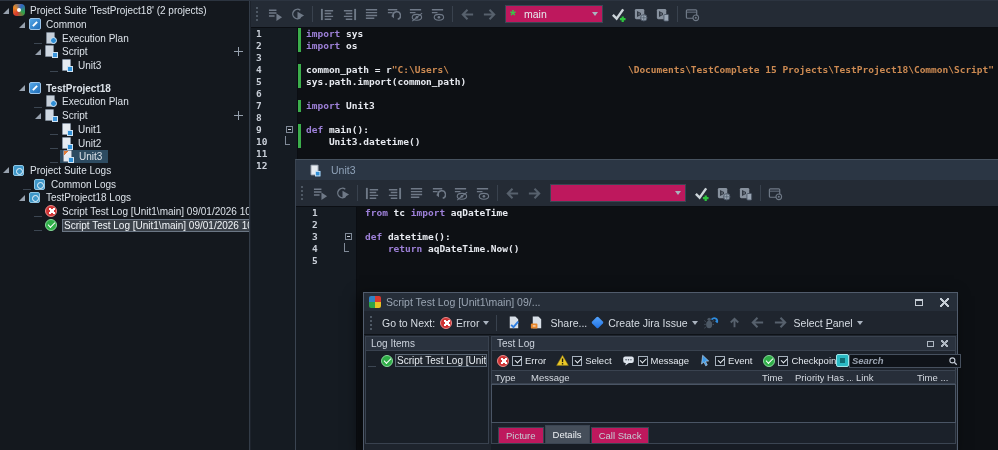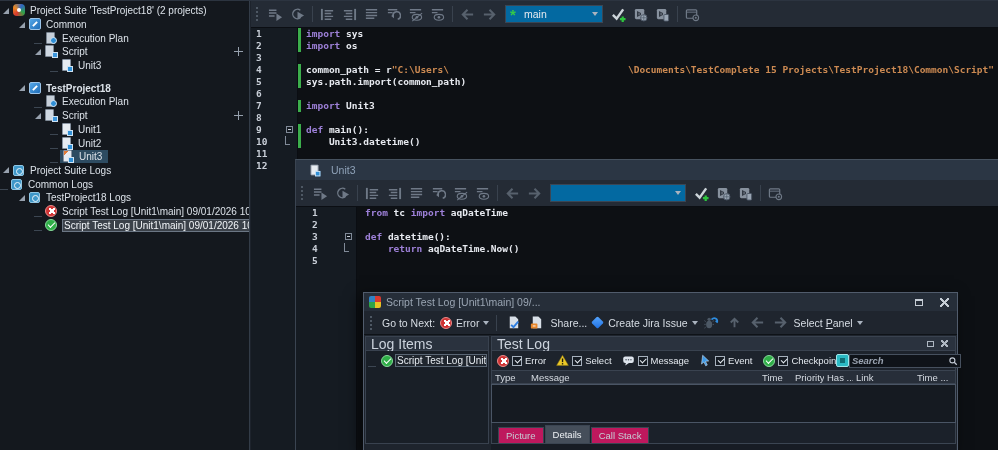--- a/index.html
+++ b/index.html
@@ -45,21 +45,21 @@
   .plusbtn::after{content:"";position:absolute;left:4px;top:0;width:1px;height:9px;background:#96a0ad;}
 
   
   .main-editor{position:absolute;left:251px;top:0;right:0;bottom:0;background:#0d1014;display:flex;flex-direction:column;}
   .toolbar{height:26px;background:#242b35;border-bottom:1px solid #0b0e13;display:flex;align-items:center;gap:1px;padding:0 4px;flex:none;}
   .grip{width:2px;height:14px;border-left:2px dotted #4e5864;margin:0 4px 0 1px;flex:none;}
   .tsep{width:1px;height:16px;background:#39424e;margin:0 3px;flex:none;}
   .tbtn{width:21px;height:20px;display:flex;align-items:center;justify-content:center;flex:none;}
   .ic{width:15px;height:15px;color:#6f7987;}
   .ic.dim{color:#57616d;}
-  .dropdown{height:18px;background:#0369a1;border:1px solid #3b4654;display:flex;align-items:center;font-size:10.5px;color:#e6eaef;padding:0 4px;gap:4px;margin:0 4px;box-sizing:border-box;}
+  .dropdown{height:18px;background:#be185d;border:1px solid #3b4654;display:flex;align-items:center;font-size:10.5px;color:#e6eaef;padding:0 4px;gap:4px;margin:0 4px;box-sizing:border-box;}
   .dd-main{width:98px;}
   .dd-u3{width:136px;}
   .caret{border-left:3.5px solid transparent;border-right:3.5px solid transparent;border-top:4px solid #aab3bf;flex:none;}
   .dd-caret{margin-left:auto;}
   .star{width:10px;height:10px;position:relative;flex:none;}
   .star::before{content:"*";position:absolute;left:0;top:0;color:#35c948;font-weight:bold;font-size:15px;line-height:12px;}
   .edit-area{flex:1;display:flex;min-height:0;}
   .gutter{width:46px;background:#151b22;border-right:1px solid #0a0d12;flex:none;}
   .gutter.u3g{width:60px;}
   .grow{position:relative;height:12px;line-height:12px;font:bold 9.5px "DejaVu Sans Mono",monospace;color:#c9cfd8;padding-left:5px;}
@@ -89,21 +89,21 @@
   .xglyph{width:9px;height:9px;background:linear-gradient(45deg,transparent 44%,#c6cdd5 44% 56%,transparent 56%),linear-gradient(-45deg,transparent 44%,#c6cdd5 44% 56%,transparent 56%);}
   .xglyph.sm{width:7px;height:7px;background:linear-gradient(45deg,transparent 42%,#aeb7c2 42% 58%,transparent 58%),linear-gradient(-45deg,transparent 42%,#aeb7c2 42% 58%,transparent 58%);}
   .minimax{width:7px;height:6px;border:1px solid #aeb7c2;box-sizing:border-box;}
   .sp-auto{margin-left:auto;}
   .lw-toolbar{height:23px;background:#1f252e;border-bottom:1px solid #0e1217;display:flex;align-items:center;gap:4px;padding:0 5px;font-size:10.5px;color:#d7dde4;flex:none;}
   .lw-toolbar .tbtn{width:19px;}
   .diamond{width:9px;height:9px;transform:rotate(45deg);background:linear-gradient(135deg,#57a7ff,#1f6fe0);border-radius:1.5px;margin:0 2px;flex:none;}
   .u-line{text-decoration:underline;}
   .lw-body{flex:1;display:flex;gap:2px;padding:1px 1px 0 1px;min-height:0;}
   .li-panel{width:124px;flex:none;display:flex;flex-direction:column;margin-bottom:6px;}
-  .panel-hdr{height:15px;background:#2a323e;font-size:14px;color:#ccd3dd;display:flex;align-items:center;padding:0 5px;border:1px solid #39424f;box-sizing:border-box;flex:none;text-align:center;}
+  .panel-hdr{height:15px;background:#2a323e;font-size:10px;color:#ccd3dd;display:flex;align-items:center;padding:0 5px;border:1px solid #39424f;box-sizing:border-box;flex:none;text-align:center;}
   .li-body{flex:1;background:#191f27;border:1px solid #39424f;border-top:none;padding:3px 1px 0 2px;}
   .li-item{display:flex;align-items:center;gap:2px;font-size:10px;color:#e6ebf0;}
   .li-item .itemwrap{display:flex;align-items:center;gap:3px;background:#20262e;border:1px solid #5a6674;padding:0 2px 0 1px;flex:1;overflow:hidden;white-space:nowrap;}
   .tl-panel{flex:1;display:flex;flex-direction:column;min-width:0;}
   .filter-bar{height:19px;background:#1d232c;border-left:1px solid #39424f;border-right:1px solid #39424f;display:flex;align-items:center;gap:3px;padding:0 4px;font-size:9.5px;color:#e3e8ee;flex:none;}
   .fgroup{display:flex;align-items:center;gap:3px;margin-right:7px;}
   .fic{width:13px;height:13px;flex:none;}
   .cb{width:10px;height:10px;border:1px solid #a6b0bc;background:#161c24;position:relative;box-sizing:border-box;flex:none;}
   .cb::after{content:"";position:absolute;left:1.5px;top:1.5px;width:5px;height:2.5px;border-left:1.4px solid #e8eef4;border-bottom:1.4px solid #e8eef4;transform:rotate(-45deg);}
   .teal-ic{width:13px;height:13px;border-radius:2px;background:#2bbac4;border:1px solid #9fe6ea;box-sizing:border-box;position:relative;flex:none;margin-right:3px;}
@@ -289,21 +289,21 @@
       <span class="selwrap sel-blue">
         <span class="ticon i-unit edited"></span>
         <span class="tlabel">Unit3</span>
       </span>
     </div>
     <div class="trow" style="padding-left:2px">
       <span class="exp"></span>
       <span class="ticon i-logs"></span>
       <span class="tlabel">Project Suite Logs</span>
     </div>
-    <div class="trow" style="padding-left:0">
+    <div class="trow" style="padding-left:23px">
       <span class="dash"></span>
       <span class="ticon i-logs"></span>
       <span class="tlabel">Common Logs</span>
     </div>
     <div class="trow" style="padding-left:18px">
       <span class="exp"></span>
       <span class="ticon i-logs"></span>
       <span class="tlabel">TestProject18 Logs</span>
     </div>
     <div class="trow" style="padding-left:34px">

